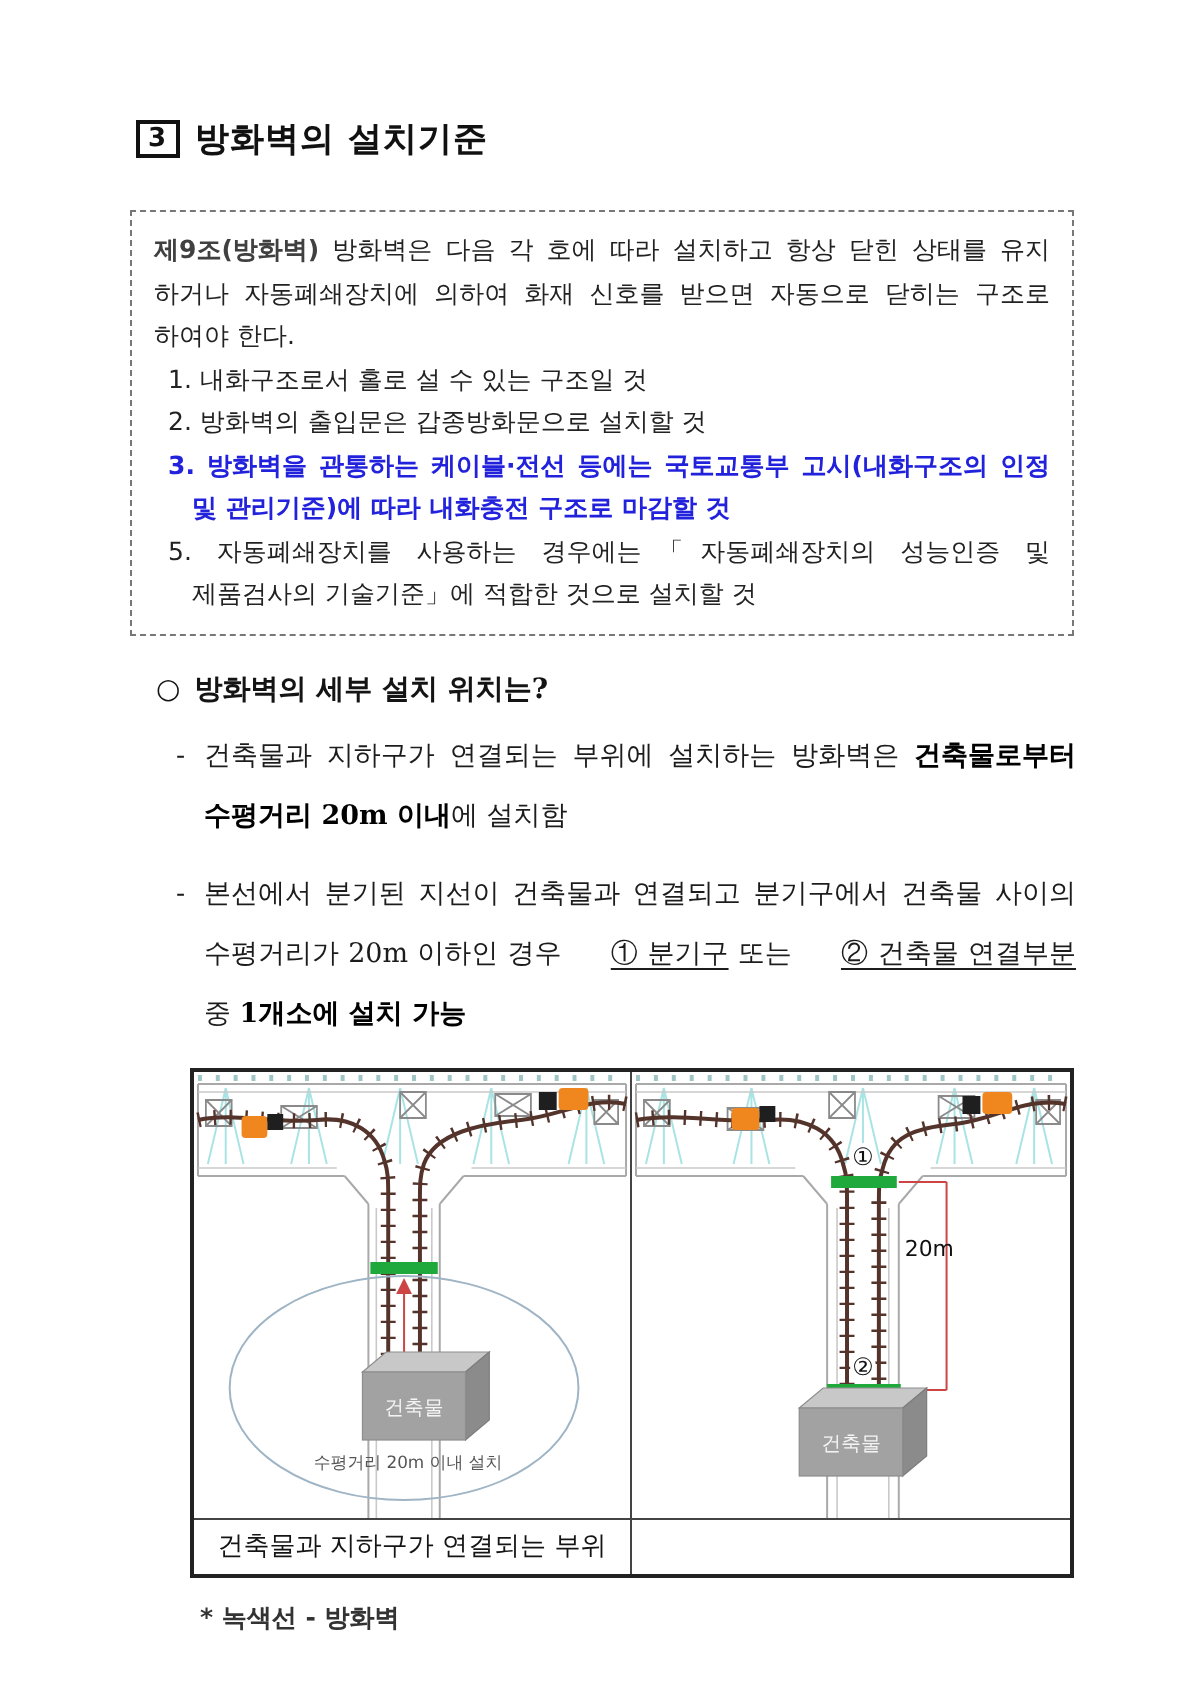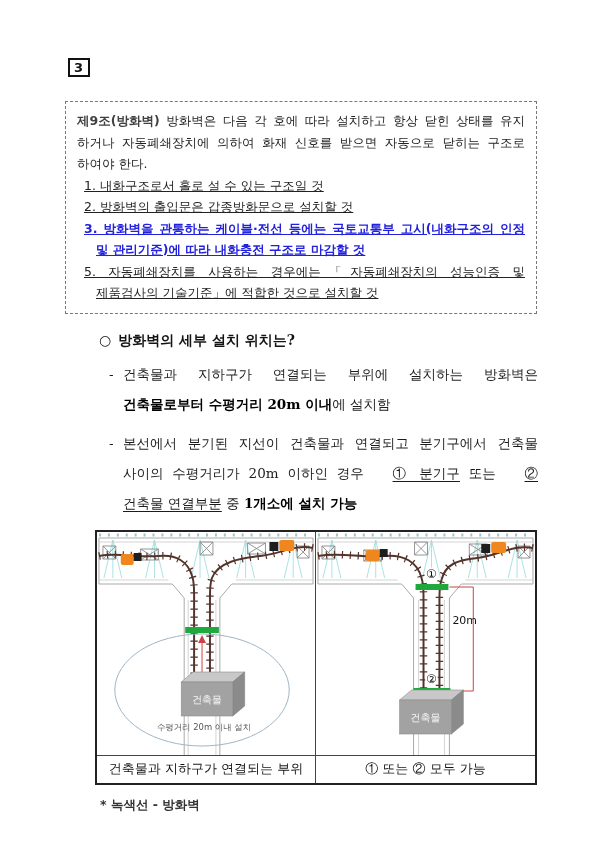--- a/index.html
+++ b/index.html
@@ -9,25 +9,25 @@
 
   
   .title { margin-left:68px; font-size:17px; font-weight:bold; letter-spacing:0.5px; color:#111; display:flex; align-items:center; }
   .title-numbox { display:inline-block; border:2px solid #111; font-size:13px; line-height:15px; padding:0 4px; margin-right:8px; font-weight:bold; }
 
   
   .reg-box { margin:24px 63px 0 65px; border:1.6px dashed #777; padding:8px 11px 9px 11px;
              font-size:12.5px; line-height:21.5px; color:#222; }
   .reg-intro { text-align:justify; word-break:keep-all; }
   .reg-intro b { color:#404040; }
-  .reg-item { padding-left:19px; text-indent:-12px; text-align:justify; word-break:keep-all;text-decoration:underline; }
+  .reg-item { padding-left:19px; text-indent:-12px; text-align:justify; word-break:keep-all; }
   .reg-item.blue { color:var(--emphasis-blue,#2222dd); font-weight:bold; }
 
   
-  .detail { font-family:"DejaVu Serif","Liberation Serif",serif;margin-left:21px; }
+  .detail { font-family:"DejaVu Serif","Liberation Serif",serif; }
   .detail-head { margin:18px 0 0 78px; font-size:14px; font-weight:bold; color:#141414; }
   .detail-head .bullet { font-weight:normal; margin-right:7px; }
   .dash-item { display:flex; margin:9px 62px 0 88px; font-size:13.5px; line-height:30px; color:#1c1c1c; }
   .dash-item .dash-marker { flex:none; width:14px; }
   .dash-item .dash-body { flex:1; text-align:justify; word-break:keep-all; }
   .dash-body b { color:#000; }
   .dash-body u { text-underline-offset:3px;padding-left:20px; }
 
   
   .figure { margin:12px 0 0 95px; width:442px; border:2px solid #222; background:#fff; }
@@ -64,20 +64,21 @@
   .marker-bg { fill:#ffffff; }
   .marker-text { fill:#111; font-size:12px; }
 </style>
 </head>
 <body>
 
 <div class="page">
 
   <h1 class="title">
     <span class="title-numbox">3</span>
+    <span>방화벽의 설치기준</span>
   </h1>
 
   <div class="reg-box">
     <p class="reg-intro"><b>제9조(방화벽)</b><span> 방화벽은 다음 각 호에 따라 설치하고 항상 닫힌 상태를 유지 하거나 자동폐쇄장치에 의하여 화재 신호를 받으면 자동으로 닫히는 구조로 하여야 한다.</span></p>
     <p class="reg-item">1. 내화구조로서 홀로 설 수 있는 구조일 것</p>
     <p class="reg-item">2. 방화벽의 출입문은 갑종방화문으로 설치할 것</p>
     <p class="reg-item blue">3. 방화벽을 관통하는 케이블·전선 등에는 국토교통부 고시(내화구조의 인정 및 관리기준)에 따라 내화충전 구조로 마감할 것</p>
     <p class="reg-item">5. 자동폐쇄장치를 사용하는 경우에는「자동폐쇄장치의 성능인증 및 제품검사의 기술기준」에 적합한 것으로 설치할 것</p>
   </div>
 
@@ -217,19 +218,18 @@
             <polygon class="bside" points="136,168 148,158 148,192 136,202"></polygon>
             <rect class="bfront" x="84" y="168" width="52" height="34"></rect>
             <text class="blabel" x="110" y="189" text-anchor="middle">건축물</text>
           </g>
         </svg>
       </div>
     </div>
 
     <div class="fig-caps">
       <div class="fig-cap left">건축물과 지하구가 연결되는 부위</div>
-      <div class="fig-cap">① 또는 ② 모두 가능</div>
     </div>
   </div>
 
   <div class="footnote">* 녹색선 - 방화벽</div>
 
 </div>
 
 </body></html>

